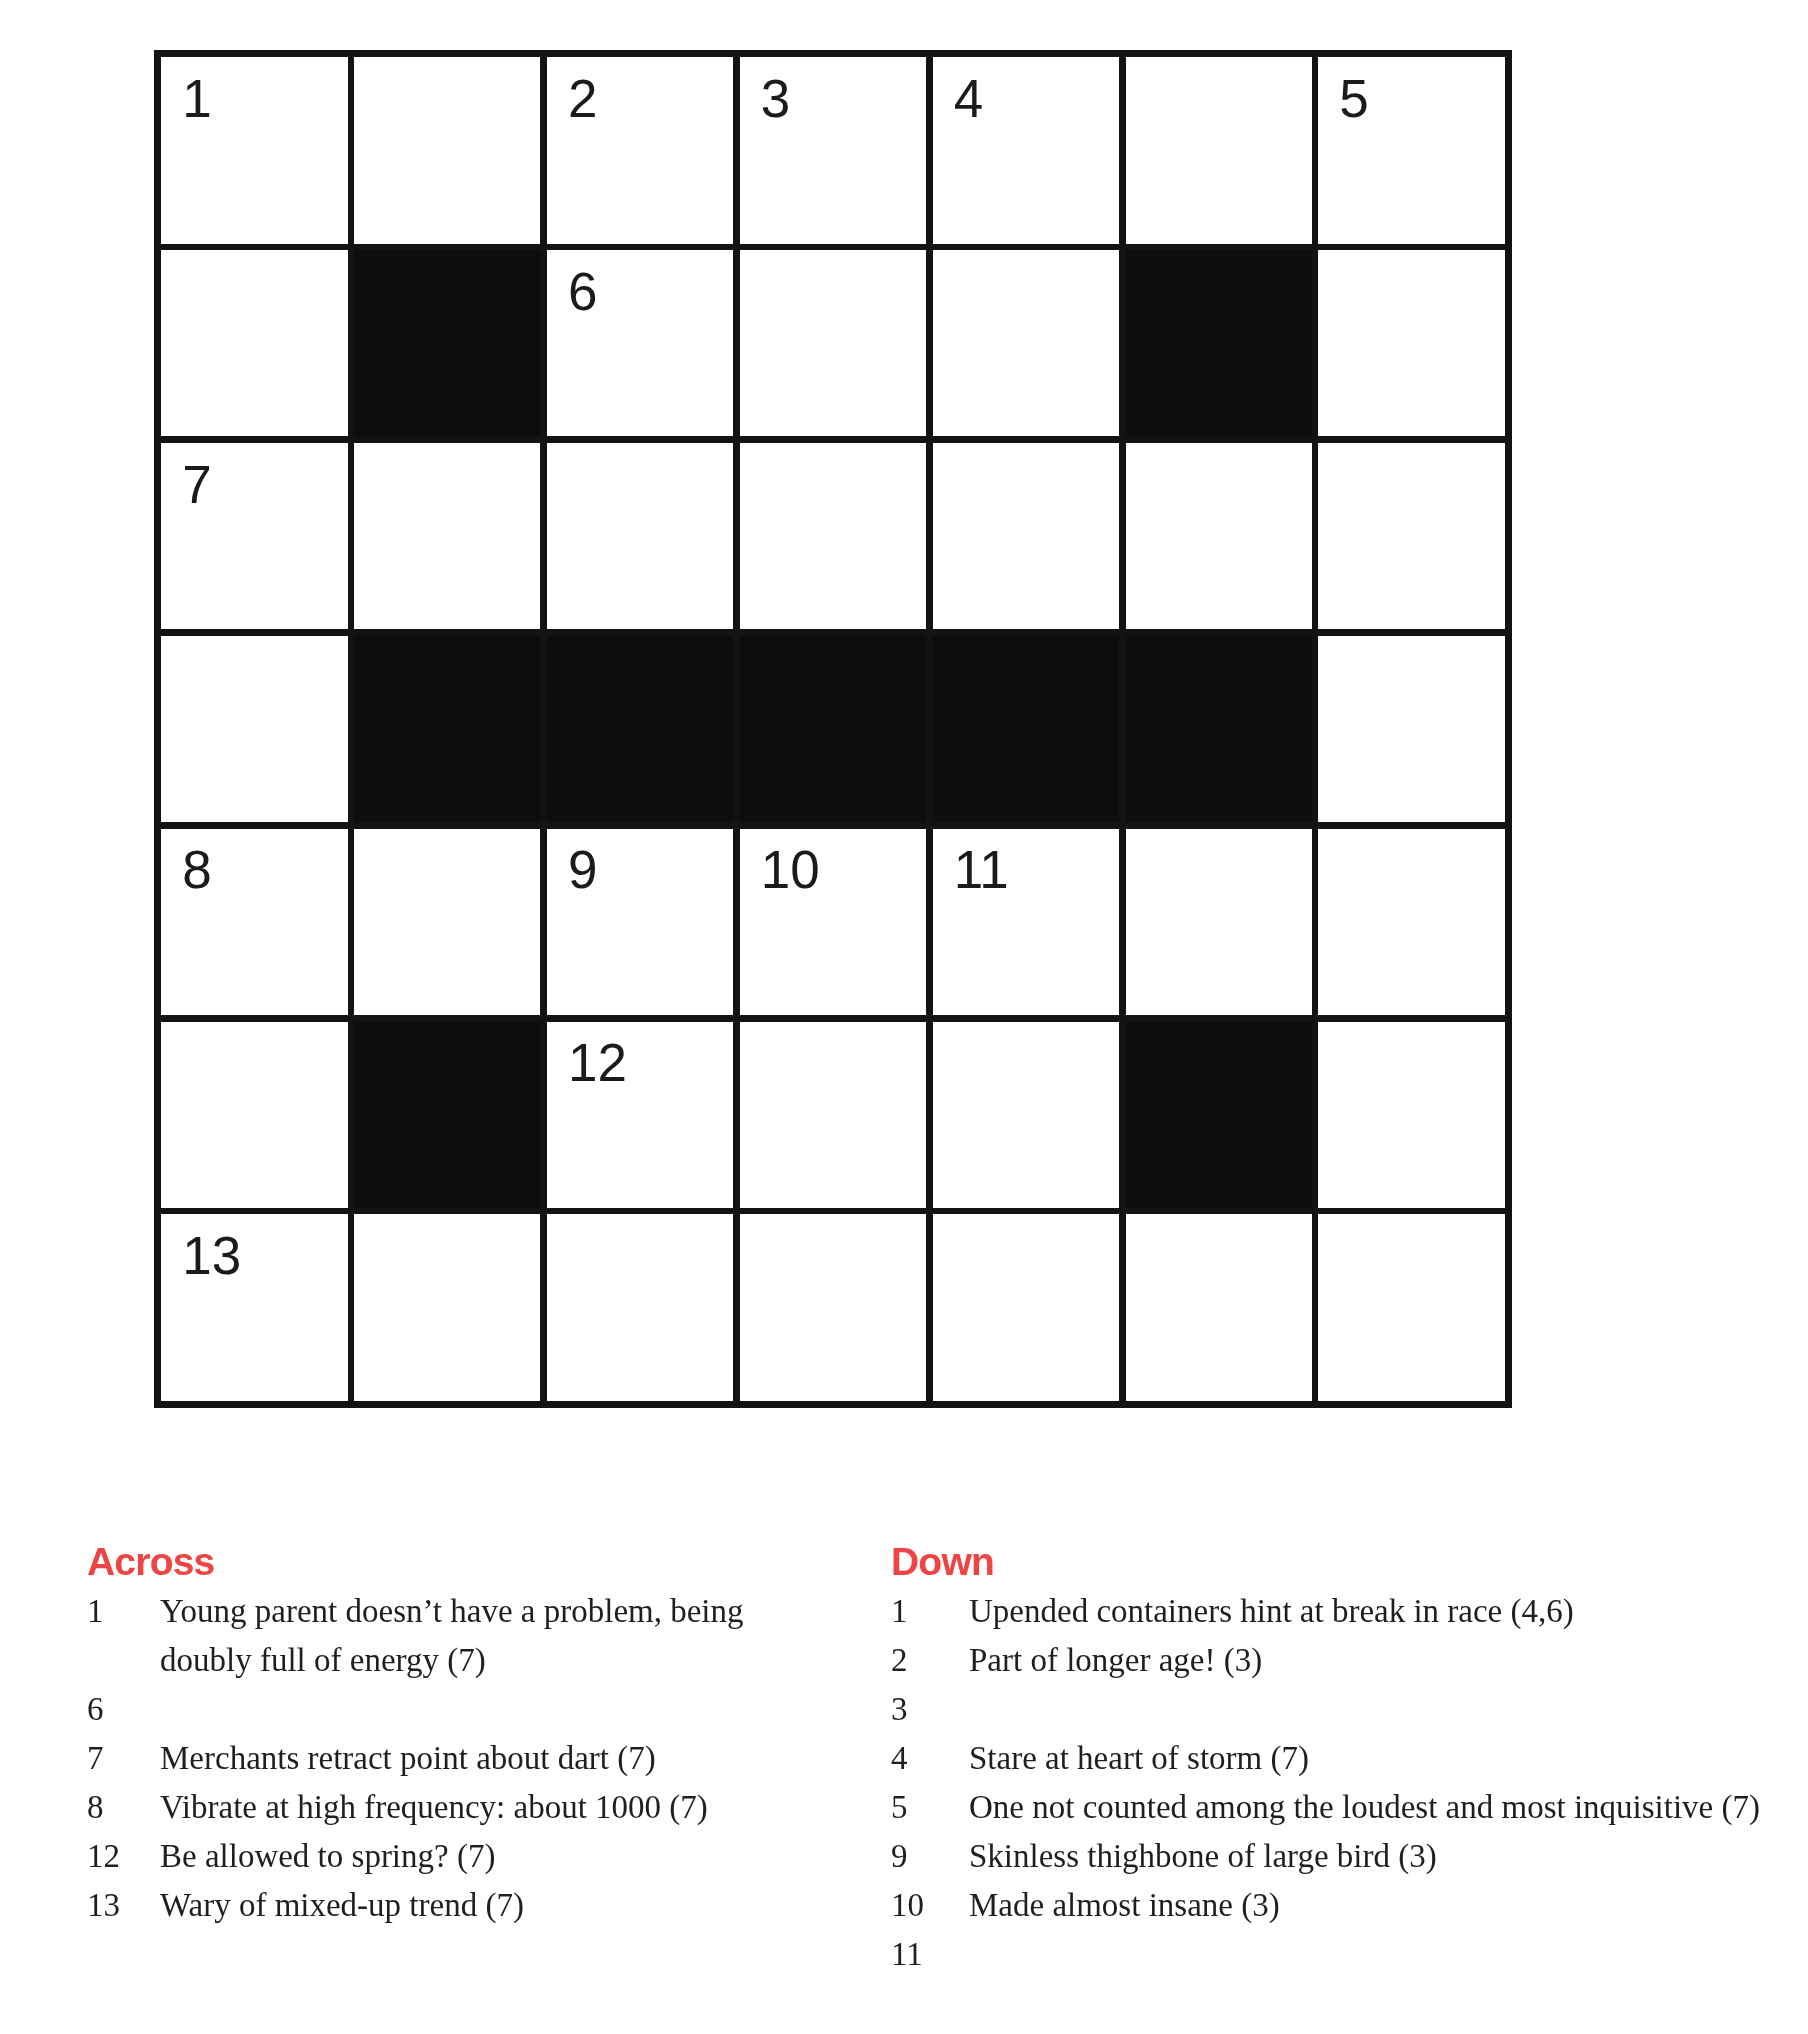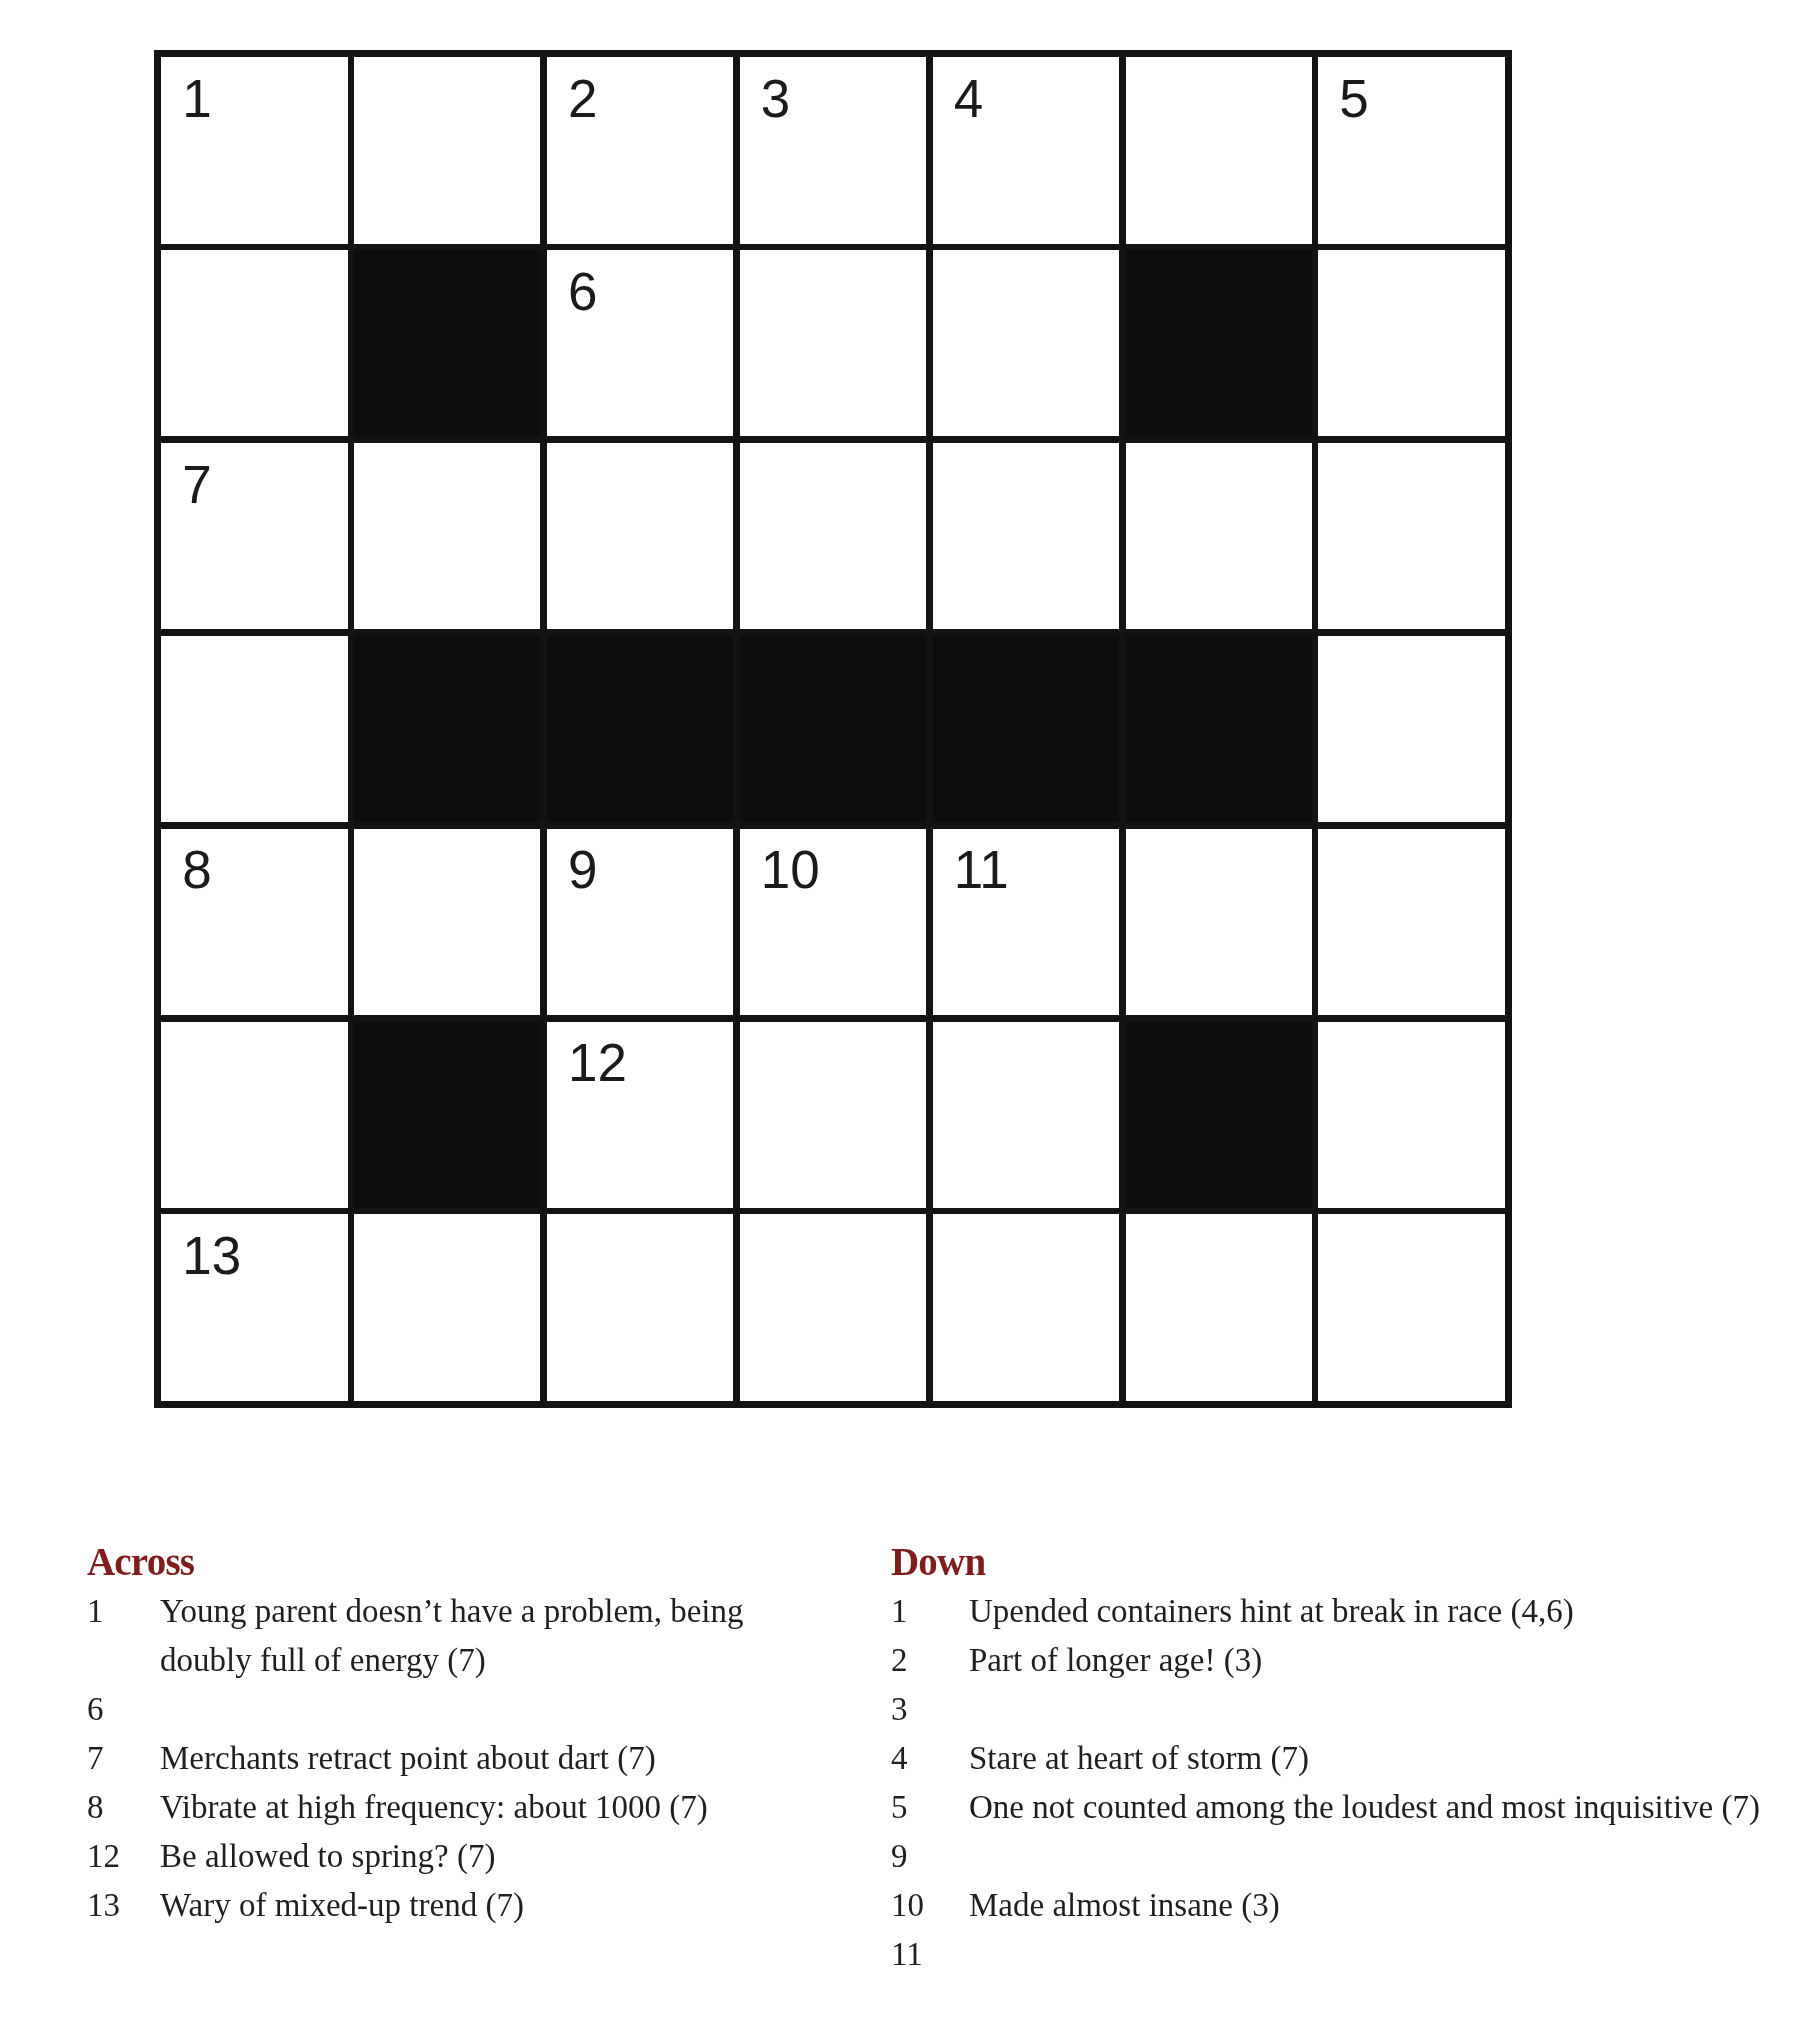--- a/index.html
+++ b/index.html
@@ -52,26 +52,26 @@
   
   .clues {
     position: absolute;
     top: 1541px;
   }
   #across-section { left: 87px;  width: 713px;  }
   #down-section   { left: 891px; width: 903px; }
 
   .clues h2 {
     margin: 0 0 4px 0;
-    font-family: Liberation Serif, serif;
+    font-family: Liberation Sans, sans-serif;
     font-weight: bold;
     font-size: 39px;
     line-height: 42px;
     letter-spacing: -0.8px;
-    color: #7f1d1d;
+    color: #ef4444;
   }
   .clues ol {
     list-style: none;
     margin: 0;
     padding: 0;
   }
   .clue {
     display: flex;
     align-items: flex-start;
     font-size: 33px;
@@ -214,20 +214,21 @@
         <li class="clue">
           <span class="num">4</span>
           <span class="txt">Stare at heart of storm (7)</span>
         </li>
         <li class="clue">
           <span class="num">5</span>
           <span class="txt">One not counted among the loudest and most inquisitive (7)</span>
         </li>
         <li class="clue">
           <span class="num">9</span>
+          <span class="txt">Skinless thighbone of large bird (3)</span>
         </li>
         <li class="clue">
           <span class="num">10</span>
           <span class="txt">Made almost insane (3)</span>
         </li>
         <li class="clue">
           <span class="num">11</span>
         </li>
       </ol>
   </div>

